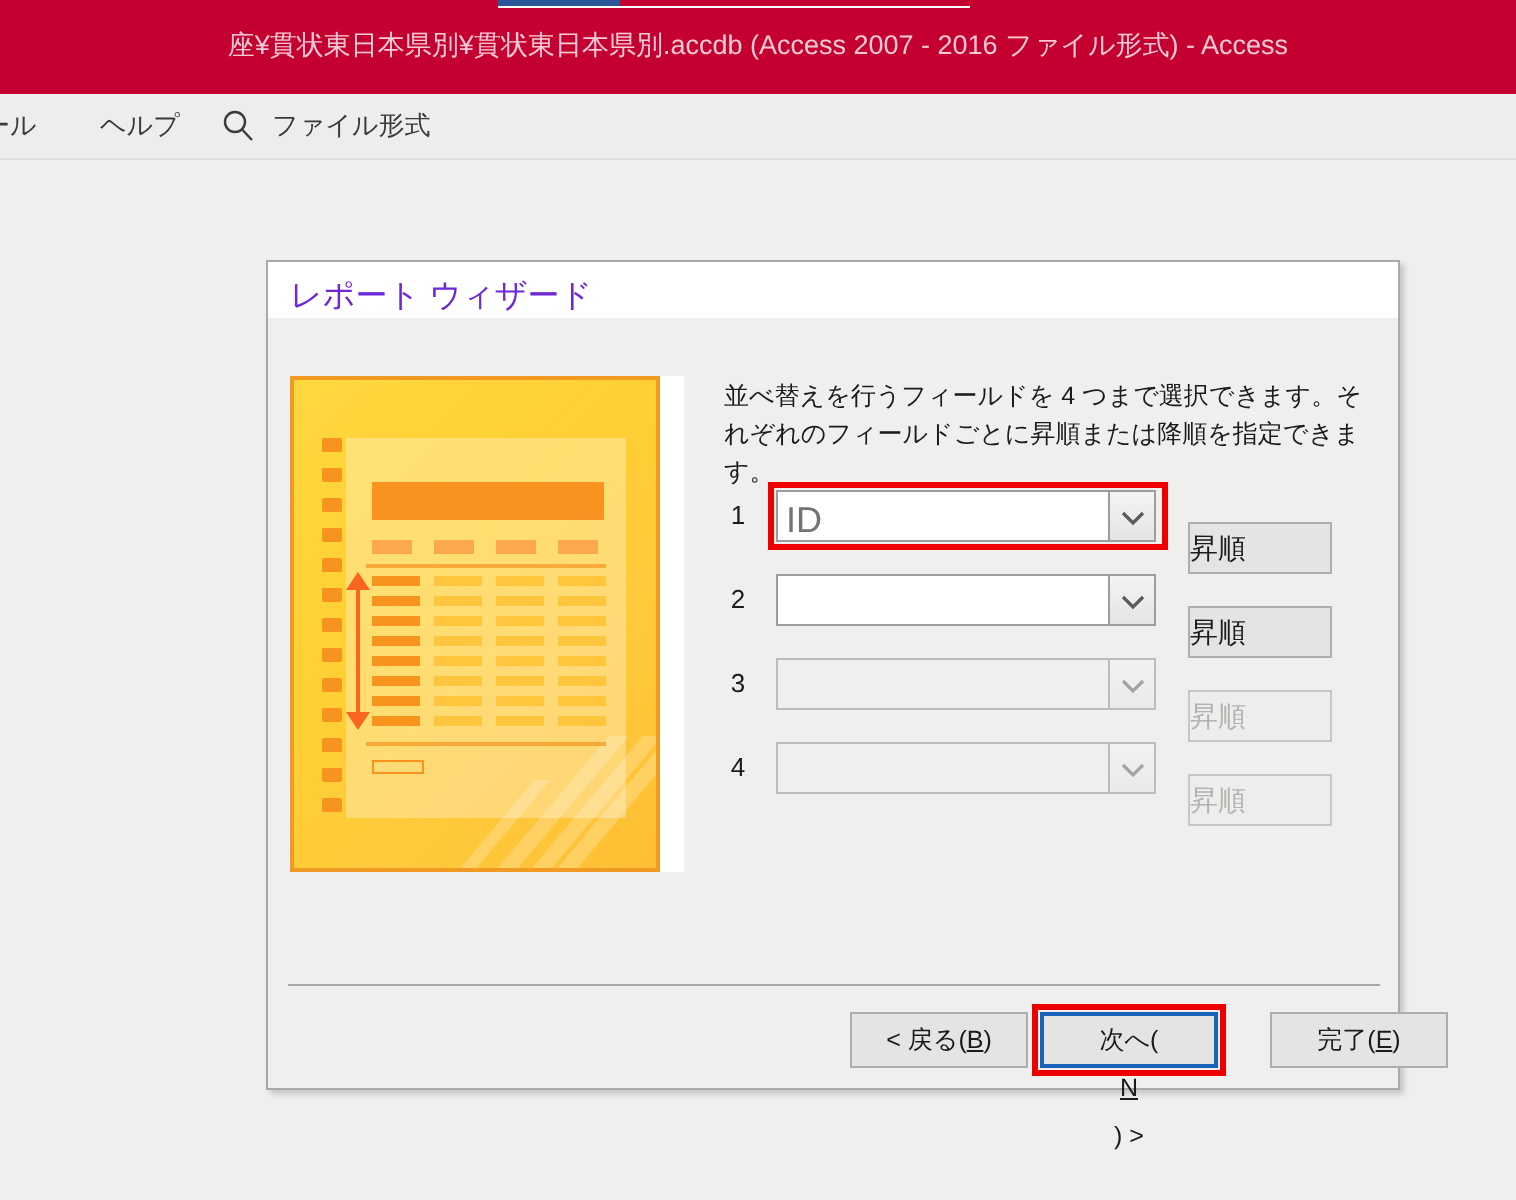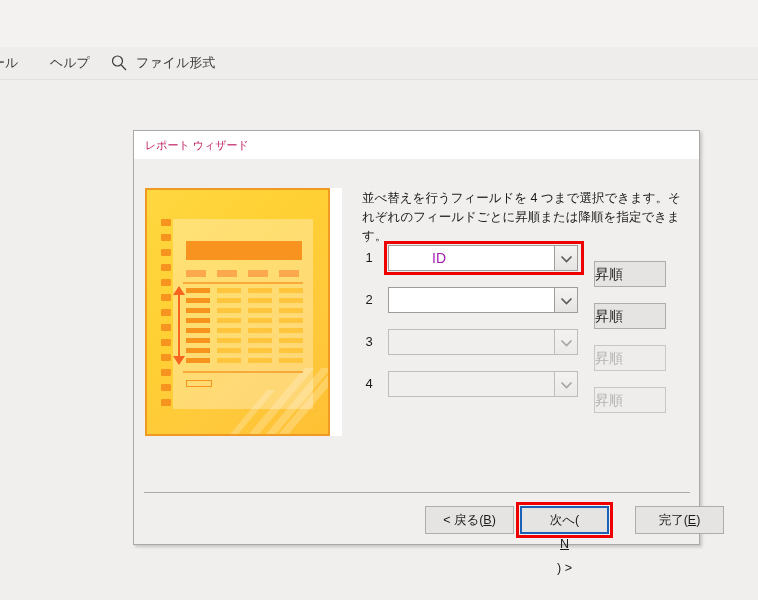--- a/index.html
+++ b/index.html
@@ -121,22 +121,22 @@
     position: absolute;
     left: 0; top: 0;
     width: 100%;
     height: 28px;
     background: #ffffff;
     box-sizing: border-box;
   }
   #dialog-title-text {
     position: absolute;
     left: 11px; top: 7px;
-    font-size: 11px;
-    color: #be185d;
+    font-size: 16px;
+    color: #6d28d9;
     white-space: nowrap;
   }
 
   #dialog-prompt {
     position: absolute;
     left: 17px;
     top: 36px;
     font-size: 13px;
     color: #1b1b1b;
     white-space: nowrap;
@@ -290,24 +290,23 @@
     border: 1px solid #9d9d9d;
     box-sizing: border-box;
   }
   .combo.disabled {
     background: #f0efee;
     border-color: #bdbdbd;
   }
   .combo-value {
     position: absolute;
     left: 4px; top: 4px;
-    font-size: 14px;
-    color: #a21caf;
-    white-space: nowrap;
-    margin-left: 39px;
+    font-size: 18px;
+    color: #737373;
+    white-space: nowrap;
   }
   .combo-arrow-btn {
     position: absolute;
     right: 0; top: 0;
     width: 23px; height: 100%;
     background: linear-gradient(180deg,#f5f4f3 0%, #e5e4e2 100%);
     border-left: 1px solid #9d9d9d;
     box-sizing: border-box;
   }
   .combo.disabled .combo-arrow-btn {
@@ -391,20 +390,27 @@
     pointer-events: none;
   }
 
   .accel { text-decoration: underline; }
 </style>
 </head>
 <body>
 
 <div id="app-window">
 
+  <div id="titlebar">
+    <div id="top-tab-strip">
+      <div id="top-tab-active"></div>
+      <div id="top-tab-line"></div>
+    </div>
+    <div id="title-text">座¥貫状東日本県別¥貫状東日本県別.accdb (Access 2007 - 2016 ファイル形式)  -  Access</div>
+  </div>
 
   <div id="menubar">
     <div class="menu-item" id="menu-tools">ール</div>
     <div class="menu-item" id="menu-help">ヘルプ</div>
 
     <div id="search-icon-wrap">
       <svg width="18" height="18" viewBox="0 0 18 18">
         <circle cx="7.5" cy="7" r="5" fill="none" stroke="#3b3a39" stroke-width="1.2"></circle>
         <line x1="11.3" y1="11" x2="16" y2="16" stroke="#3b3a39" stroke-width="1.2"></line>
       </svg>

